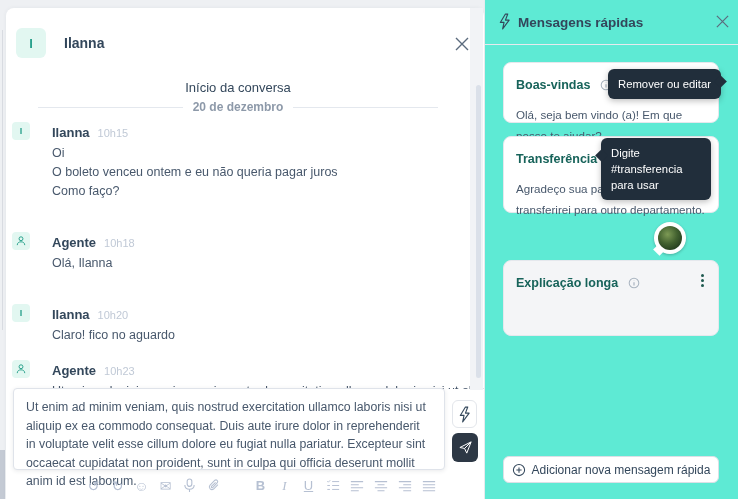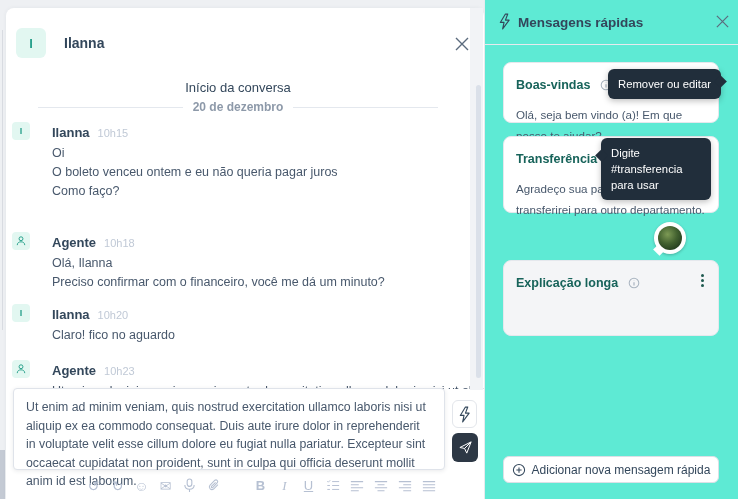--- a/index.html
+++ b/index.html
@@ -127,21 +127,20 @@
         <svg width="12" height="12" viewBox="0 0 16 16" fill="none">
             <circle cx="8" cy="5" r="2.6" stroke-width="1.3" stroke="currentColor"></circle>
             <path d="M3 13.5 c0-3 2.2-4.4 5-4.4 s5 1.4 5 4.4" stroke-width="1.3" stroke="currentColor"></path>
           </svg>
       </div>
       <div class="msg-head">
         <span class="msg-author">Agente</span><span class="msg-time">10h18</span>
       </div>
       <div class="msg-lines">
         <div>Olá, Ilanna</div>
-        <div>Preciso confirmar com o financeiro, você me dá um minuto?</div>
       </div>
     </div>
 
     <div class="msg-group" style="top:296px;">
       <div class="msg-avatar">
           <span>I</span>
         </div>
       <div class="msg-head">
         <span class="msg-author">Ilanna</span><span class="msg-time">10h20</span>
       </div>

